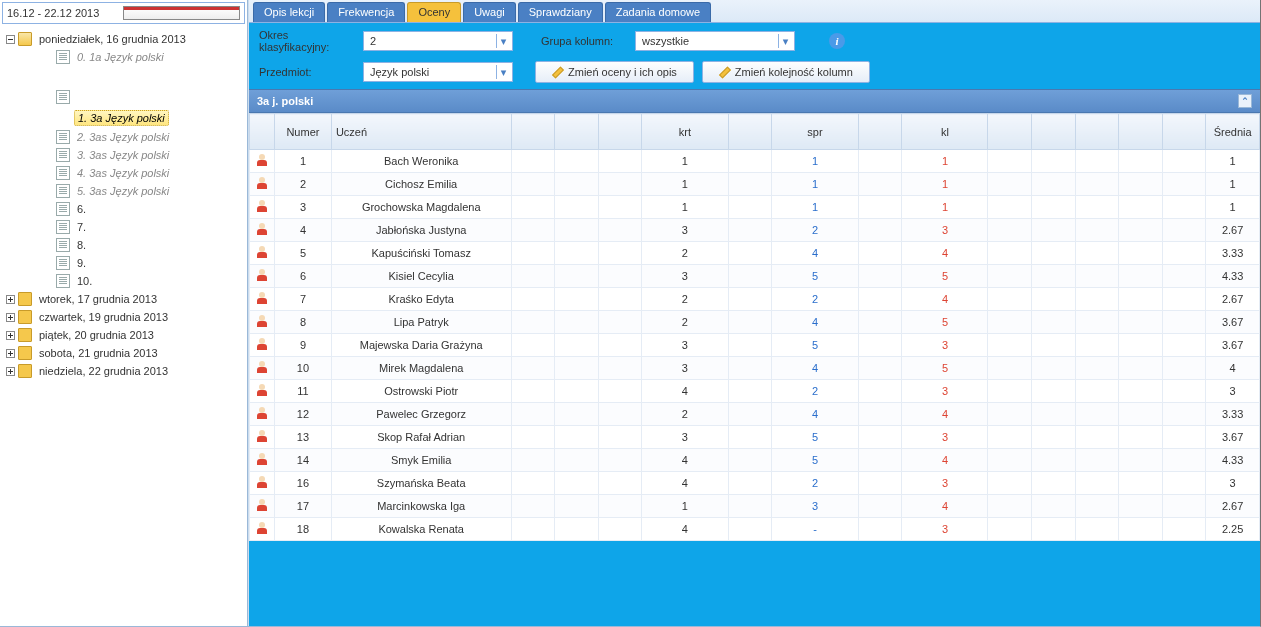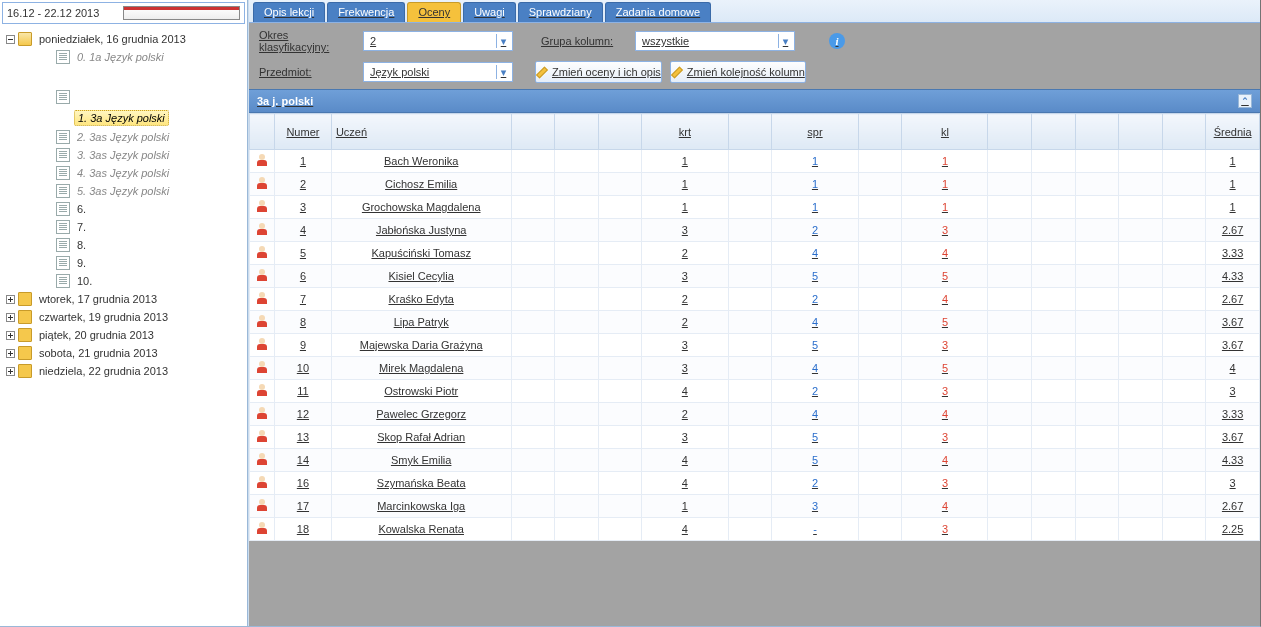--- a/index.html
+++ b/index.html
@@ -97,25 +97,24 @@
     background: linear-gradient(#fff6c1,#ffe680);
     border:1px dotted #c9a227;
     border-radius:2px;
     color:#000;
     font-style: italic;
     margin-top: 42px;
   }
   
   .main {
     flex: 1;
-    background:#a3a3a3;
+    background:#0ea5e9;
     display:flex;
     flex-direction:column;
     border-left:1px solid #cde;
-    text-decoration:underline;
   }
   .tabs {
     display:flex;
     background:#dee;
     padding:2px 4px 0 4px;
     gap:2px;
     border-bottom:1px solid #8db2e3;
     background:linear-gradient(#eaf2fb,#dce9f7);
   }
   .tab {
@@ -152,21 +151,21 @@
     display:flex;align-items:center;justify-content:center;color:#4a80c4;
   }
   .info-icon {
     width:16px;height:16px;border-radius:50%;background:#4a9ae8;color:#fff;
     display:flex;align-items:center;justify-content:center;font-weight:bold;
     font-style:italic;font-family:serif;cursor:pointer;margin-left:6px;
   }
   .btn {
     display:inline-flex;align-items:center;gap:4px;
     border:1px solid #8db2e3;background:linear-gradient(#fefefe,#e6eef8);
-    padding:2px 0;height:22px;border-radius:2px;cursor:pointer;color:#333;
+    padding:2px 16px;height:22px;border-radius:2px;cursor:pointer;color:#333;
     white-space:nowrap;
   }
   .pencil-icon {
     width:12px;height:12px;position:relative;
   }
   .pencil-icon::before{
     content:"";position:absolute;width:10px;height:3px;background:#f5c13c;border:1px solid #c89b2a;
     transform:rotate(-45deg);left:0;top:4px;
   }
   .section-hdr {

